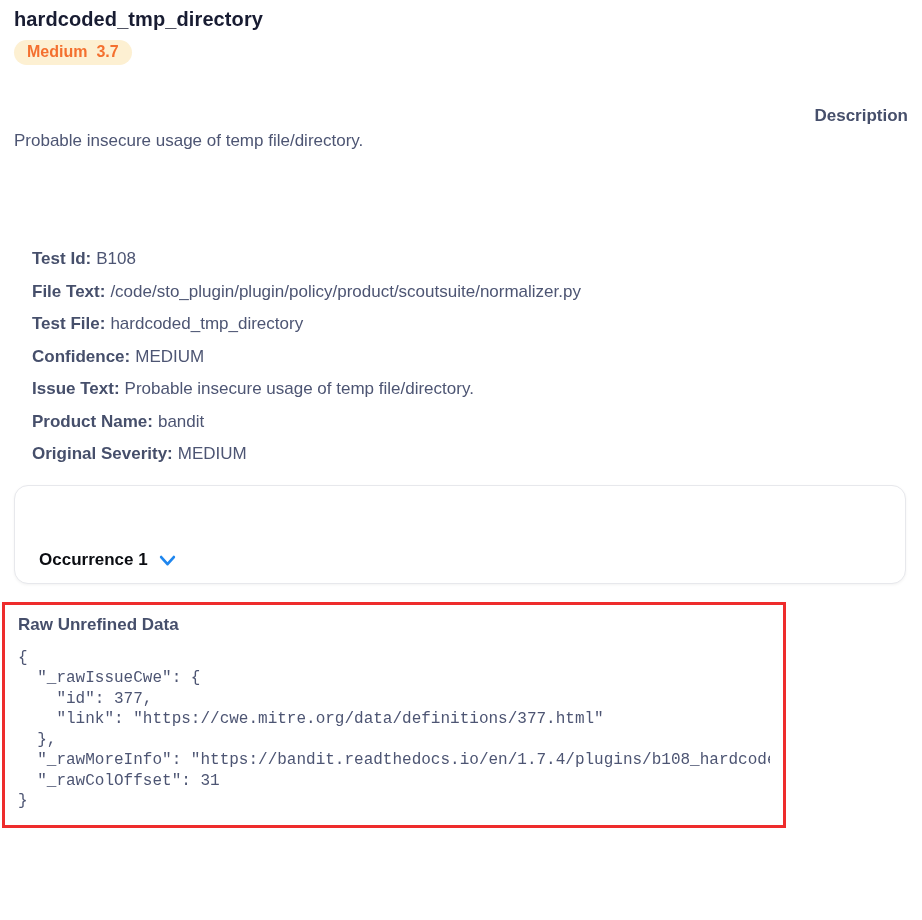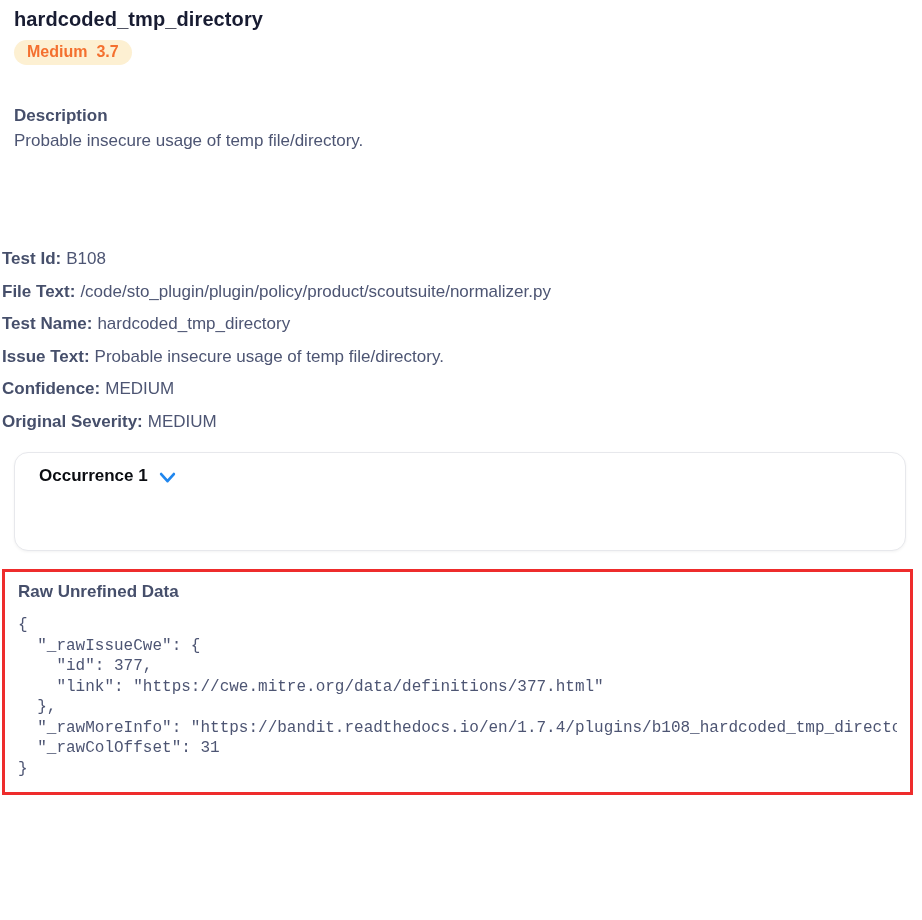--- a/index.html
+++ b/index.html
@@ -25,63 +25,64 @@
     color: #f4702f;
     font-size: 16px; font-weight: 700;
     padding: 3px 13px 4px 13px;
     border-radius: 13px;
   }
 
   .section-heading {
     margin: 41px 14px 0 14px;
     font-size: 17px; font-weight: 700;
     color: #464f6b;
+    text-align: right;
   }
   .description-text {
     margin: 5px 14px 0 14px;
     font-size: 17px;
     color: #4d5573;
   }
 
   .metadata {
-    margin: 92px 14px 0 2px;
+    margin: 92px 14px 0 32px;
     font-size: 17px;
     color: #4d5573;
     line-height: 32.5px;
   }
   .meta-row .lbl { font-weight: 700; color: #464f6b; margin-right: 5px; }
 
   .occurrences-heading {
     margin: 24px 14px 0 14px;
     font-size: 19px; font-weight: 700;
     color: #0b0d12;
   }
 
   .occurrence-card {
     margin: 14px 16px 0 14px;
     width: 892px; height: 99px;
     border: 1px solid #e7e8ec;
     border-radius: 14px;
     box-shadow: 0 1px 3px rgba(0,0,0,0.05);
     background: #ffffff;
-    display: flex; align-items: flex-start;
+    display: flex; align-items: flex-end;
     padding: 13px 24px;
   }
   .occurrence-toggle {
     display: inline-flex; align-items: center; gap: 10px;
     cursor: pointer;
     background: none; border: none;
     font-family: "Liberation Sans", sans-serif;
     font-size: 17px; font-weight: 700; color: #0b0d12;
   }
   .chevron-icon { display: inline-flex; margin-top: 3px; }
 
   .raw-box {
     margin: 18px 0 0 2px;
-    width: 911px; height: 226px;
+    width: 784px; height: 226px;
     border: 3px solid #ee2c2c;
     background: #ffffff;
     padding: 10px 13px 0 13px;
     overflow: hidden;
   }
   .raw-heading {
     font-size: 17px; font-weight: 700;
     color: #464f6b;
   }
   .raw-code {
@@ -112,27 +113,30 @@
   <p class="description-text">Probable insecure usage of temp file/directory.</p>
 
   <div class="metadata">
     <div class="meta-row">
       <span class="lbl">Test Id:</span><span>B108</span>
     </div>
     <div class="meta-row">
       <span class="lbl">File Text:</span><span>/code/sto_plugin/plugin/policy/product/scoutsuite/normalizer.py</span>
     </div>
     <div class="meta-row">
-      <span class="lbl">Test Name:</span><span>hardcoded_tmp_directory</span>
+      <span class="lbl">Test File:</span><span>hardcoded_tmp_directory</span>
+    </div>
+    <div class="meta-row">
+      <span class="lbl">Confidence:</span><span>MEDIUM</span>
     </div>
     <div class="meta-row">
       <span class="lbl">Issue Text:</span><span>Probable insecure usage of temp file/directory.</span>
     </div>
     <div class="meta-row">
-      <span class="lbl">Confidence:</span><span>MEDIUM</span>
+      <span class="lbl">Product Name:</span><span>bandit</span>
     </div>
     <div class="meta-row">
       <span class="lbl">Original Severity:</span><span>MEDIUM</span>
     </div>
   </div>
 
 
   <div class="occurrence-card">
     <button class="occurrence-toggle">
       <span>Occurrence 1</span>

